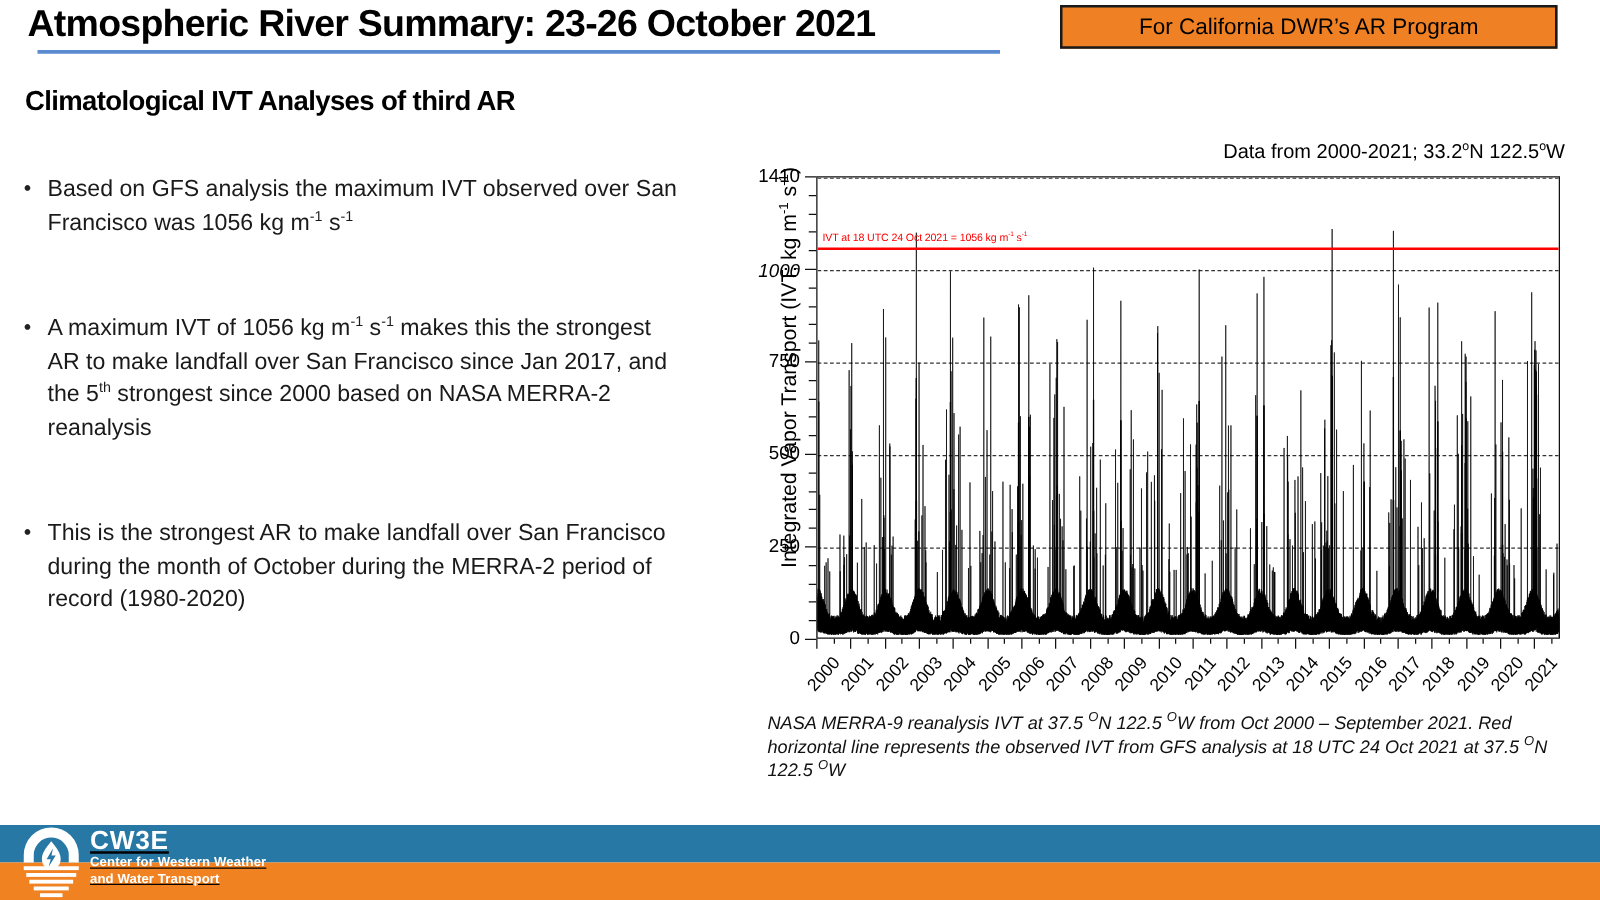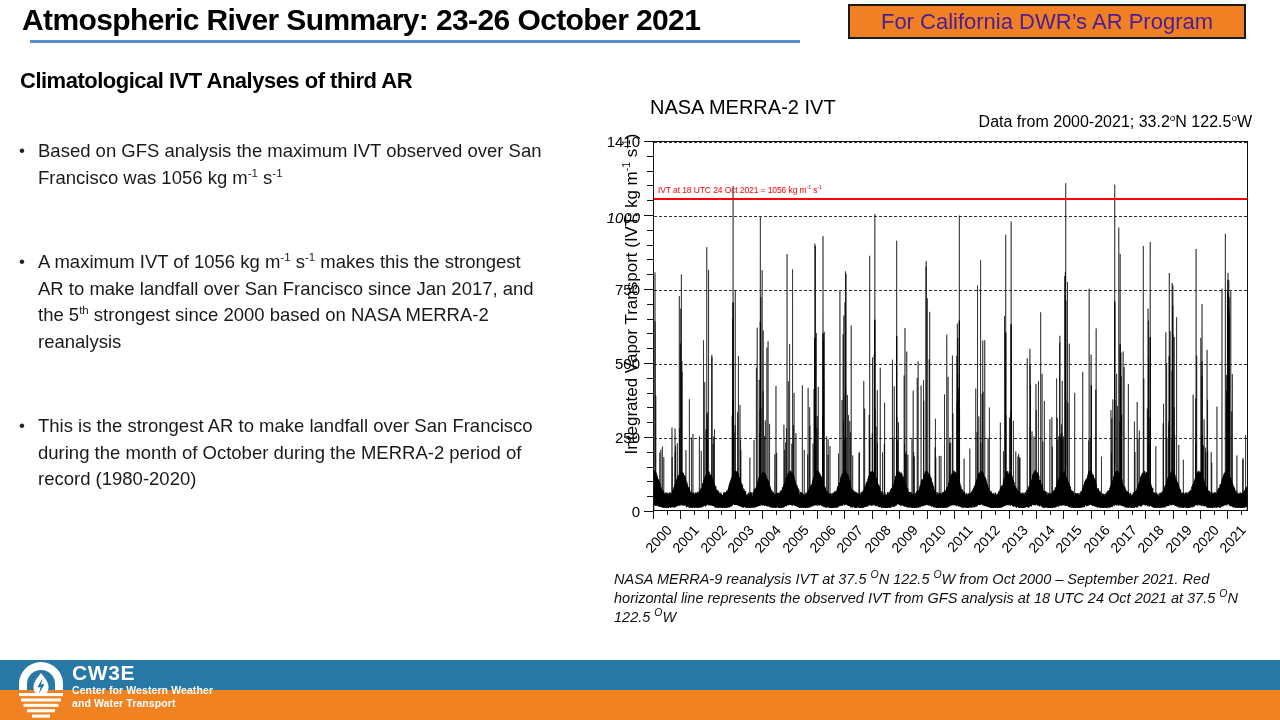--- a/index.html
+++ b/index.html
@@ -38,22 +38,22 @@
     left: 848px; top: 4px;
     width: 398px; height: 35px;
     background: #ef8023;
     border: 2px solid #1a1a1a;
     box-sizing: border-box;
     display: flex;
     align-items: center;
     justify-content: center;
   }
   #dwr-banner .banner-text {
-    font-size: 22px;
-    color: #4c1d95;
+    font-size: 18px;
+    color: #000000;
     white-space: nowrap;
   }
 
   #subtitle {
     position: absolute;
     left: 20px; top: 68px;
     font-weight: bold;
     font-size: 22px;
     letter-spacing: -0.5px;
     color: #000;
@@ -235,20 +235,21 @@
   }
   #logo-mark {
     position: absolute;
     left: 10px; top: 656px;
     width: 62px; height: 64px;
   }
   #logo-text {
     position: absolute;
     left: 72px; top: 661px;
     width: 260px;
+    text-decoration: underline;
   }
   #logo-text .brand {
     font-size: 21px;
     font-weight: bold;
     color: #ffffff;
     letter-spacing: 0.6px;
     line-height: 23px;
   }
   #logo-text .tagline {
     font-size: 10.5px;
@@ -280,21 +281,20 @@
       <span class="btext"><span>A maximum IVT of 1056 kg m</span><sup>-1</sup><span> s</span><sup>-1</sup><span> makes this the strongest AR to make landfall over San Francisco since Jan 2017, and the 5</span><sup>th</sup><span> strongest since 2000 based on NASA MERRA-2 reanalysis</span></span>
     </div>
     <div class="bullet">
       <span class="dot">•</span>
       <span class="btext"><span>This is the strongest AR to make landfall over San Francisco during the month of October during the MERRA-2 period of record (1980-2020)</span></span>
     </div>
   </div>
 
 <div id="chart-block">
 
-  <div id="chart-title">NASA MERRA-2 IVT</div>
 
   <div id="chart-subtitle">
     <span>Data from 2000-2021; 33.2</span><sup>o</sup><span>N 122.5</span><sup>o</sup><span>W</span>
   </div>
 
   <div id="ylabel">
     <span>Integrated Vapor Transport (IVT; kg m</span><sup>-1</sup><span> s</span><sup>-1</sup><span>)</span>
   </div>
 
   <div id="plot-wrap">

